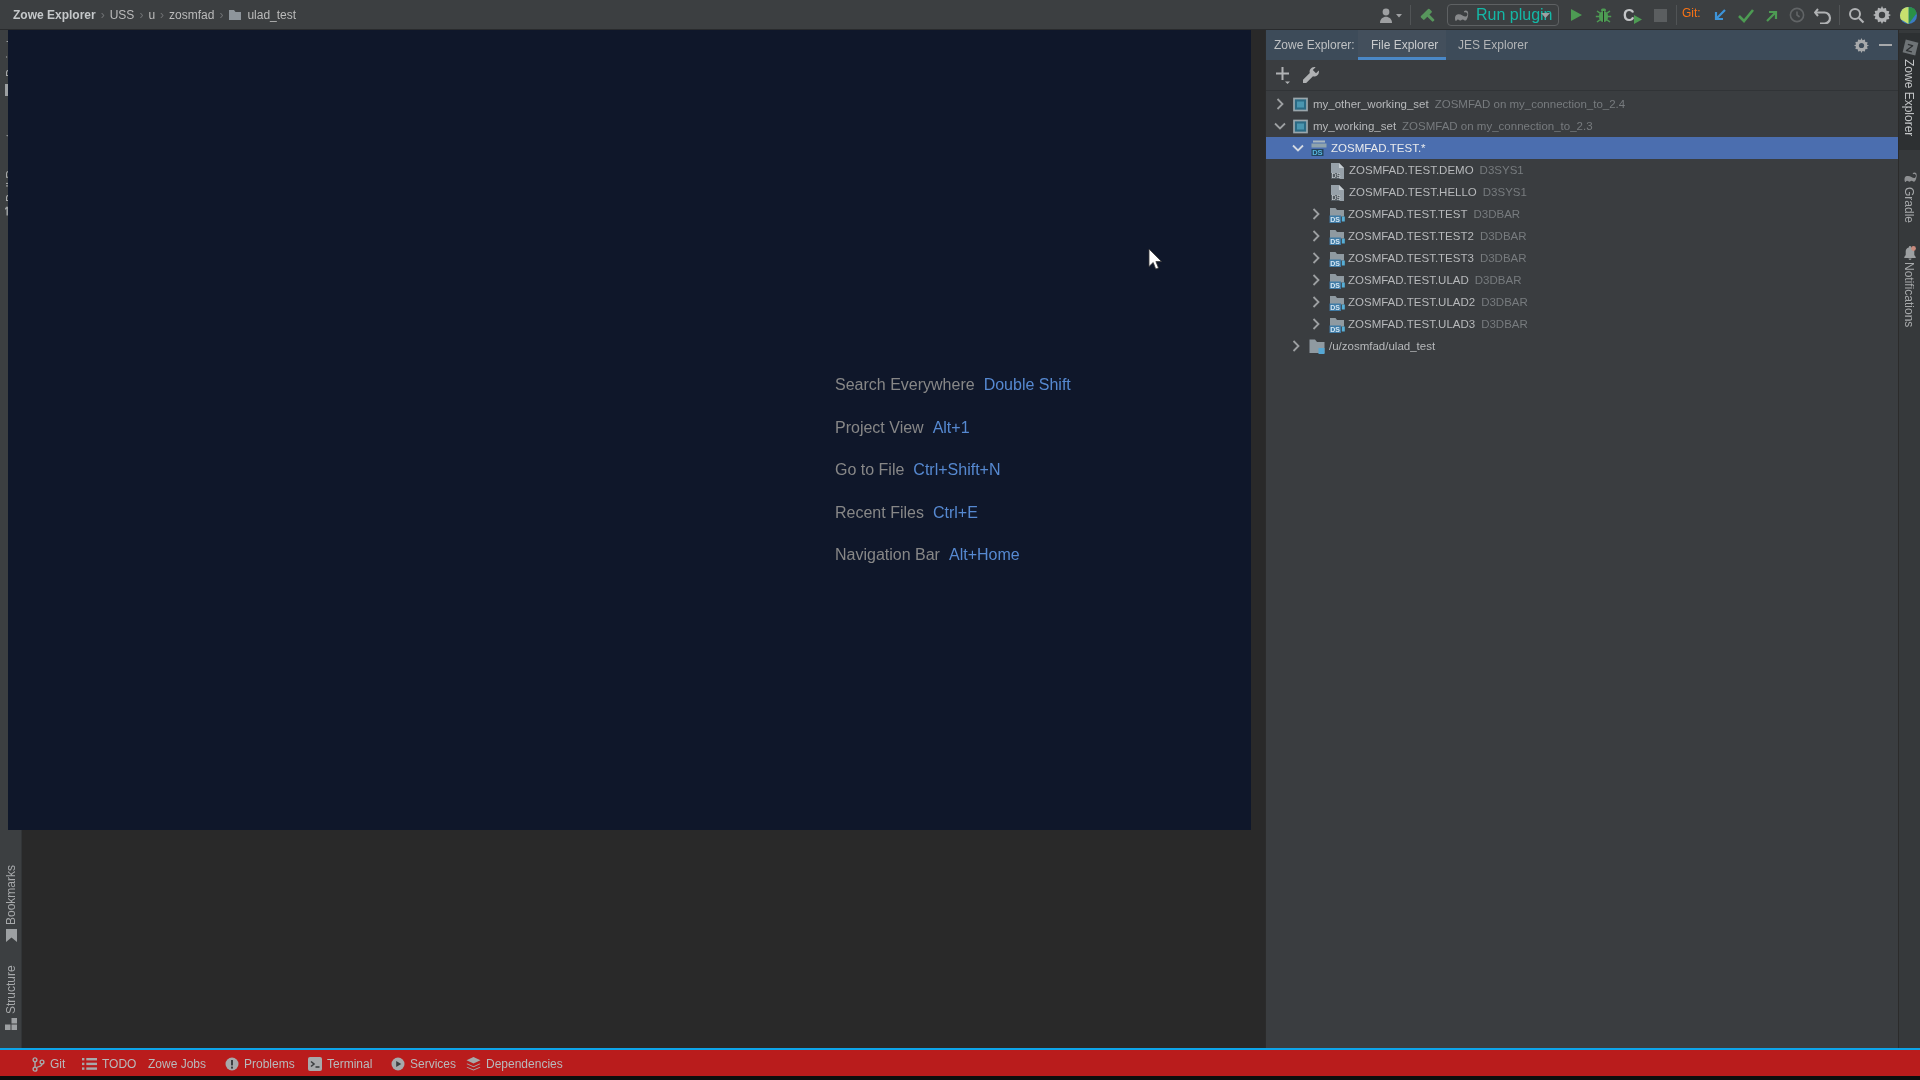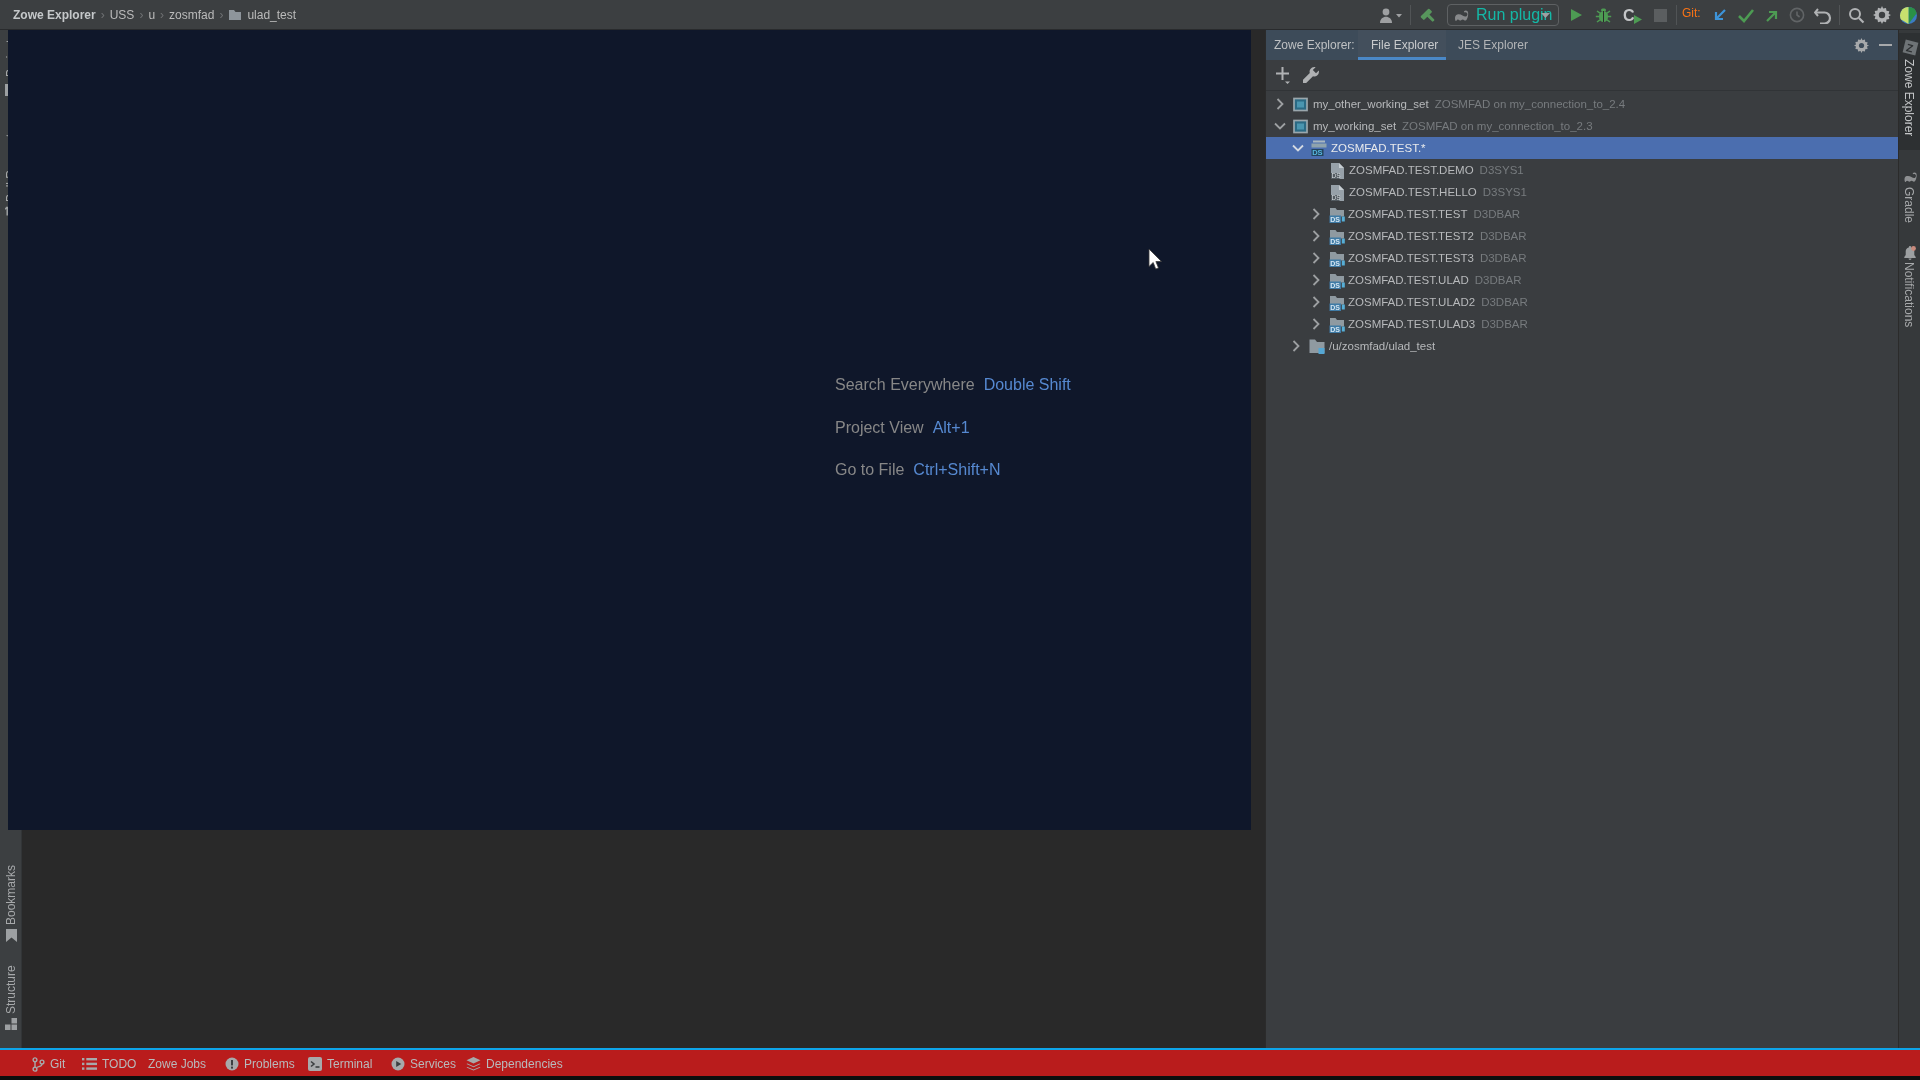--- a/index.html
+++ b/index.html
@@ -146,20 +146,22 @@
       <rect x="6.5" y="0" width="5.5" height="5.5" fill="#9da0a2"></rect>
       <rect x="0" y="6.5" width="5.5" height="5.5" fill="#9da0a2"></rect>
       <rect x="6.5" y="6.5" width="5.5" height="5.5" fill="#9da0a2"></rect>
     </svg>
 </div>
 <div class="abs" id="editor">
   <div class="abs hints">
     <div class="row">Search Everywhere<span class="k">Double Shift</span></div>
     <div class="row">Project View<span class="k">Alt+1</span></div>
     <div class="row">Go to File<span class="k">Ctrl+Shift+N</span></div>
+    <div class="row">Recent Files<span class="k">Ctrl+E</span></div>
+    <div class="row">Navigation Bar<span class="k">Alt+Home</span></div>
   </div>
 </div>
 <svg class="abs" style="left:1148px;top:248px;z-index:9" width="15" height="25" viewBox="0 0 15 25">
   <path d="M1 1v17.5l4.2-4 2.5 6.5 2.8-1.1-2.6-6.4h5.6z" fill="#ffffff" stroke="#3a3a3a" stroke-width="0.8"></path>
 </svg>
 <div class="abs" id="panel">
   <div class="abs" id="phead">
     <div class="abs" style="left:8px;top:0;height:30px;line-height:30px">Zowe Explorer:</div>
     <div class="abs" style="left:92px;top:0;width:88px;height:30px;background:#434f5c"></div>
     <div class="abs tab" style="left:105px;color:#c9cbcd">File Explorer</div>

